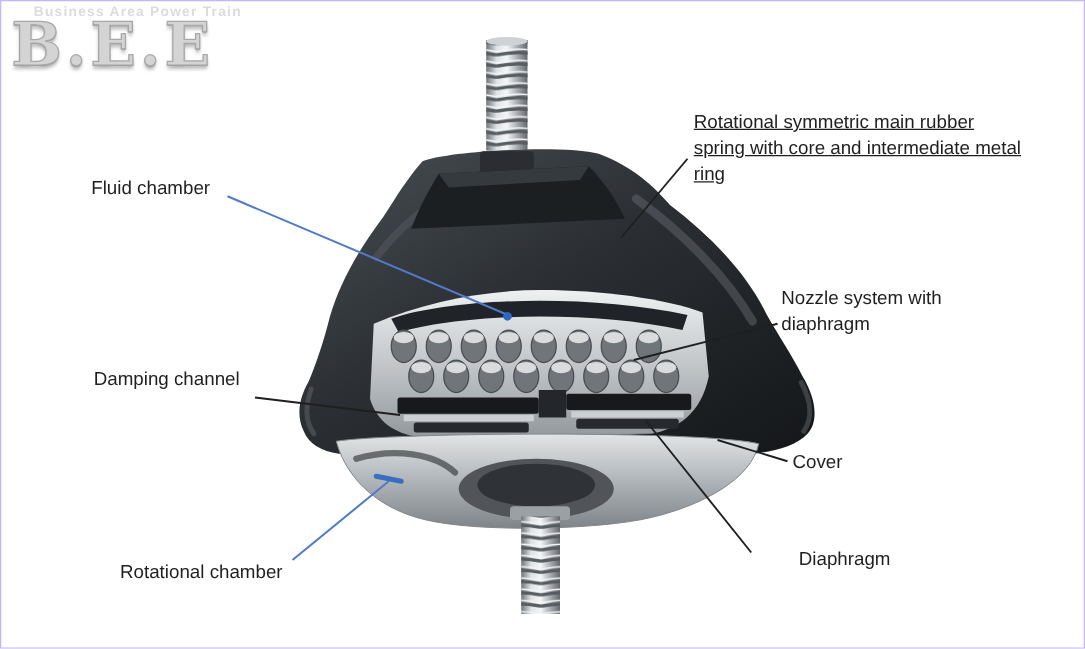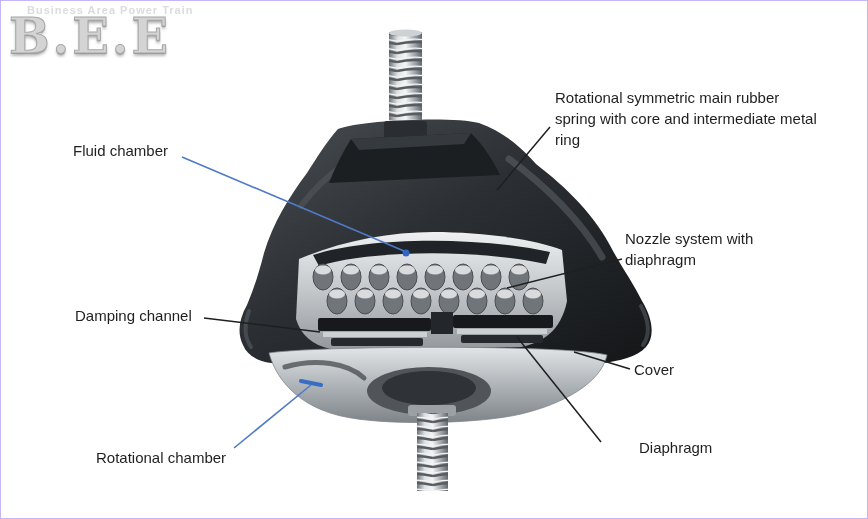--- a/index.html
+++ b/index.html
@@ -34,24 +34,24 @@
     position:absolute;left:237px;top:222px;
     font-size:36px;font-weight:bold;letter-spacing:1px;
     color:rgba(125,125,125,0.52);
     text-shadow:0 1px 1px rgba(255,255,255,0.75), 0 -1px 1px rgba(255,255,255,0.4);
     white-space:nowrap;
   }
   .lbl{
     position:absolute;
     font-size:15px;line-height:21px;color:#1f1f1f;
   }
-  .lbl-rubber-spring{left:554px;top:86px;width:262px;}
+  .lbl-rubber-spring{left:554px;top:86px;width:262px;text-decoration:underline;}
   .lbl-fluid-chamber{left:72px;top:139px;}
   .lbl-nozzle-system{left:624px;top:227px;width:165px;}
-  .lbl-damping-channel{left:74px;top:304px;}
+  .lbl-damping-channel{left:74px;top:292px;}
   .lbl-cover{left:633px;top:358px;}
   .lbl-diaphragm{left:603px;top:436px;margin-left:35px;}
   .lbl-equilibrium-chamber{left:95px;top:446px;}
   line.blue{stroke:#4f7ac7;stroke-width:1.6;}
   line.black{stroke:#1f1f1f;stroke-width:1.5;}
 </style>
 </head>
 <body>
 
 <div class="canvas">

